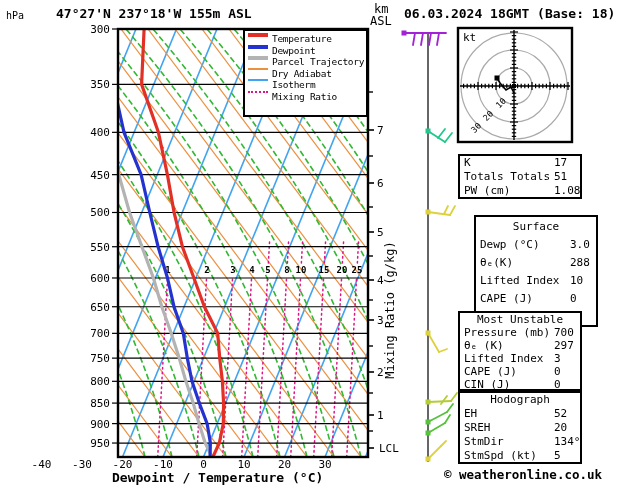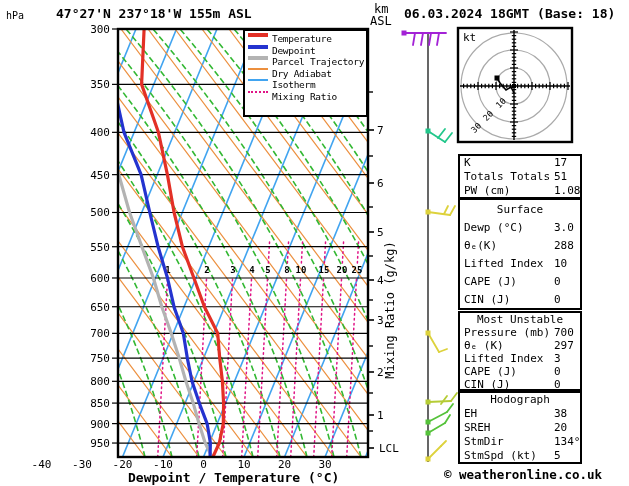--- a/index.html
+++ b/index.html
@@ -360,40 +360,40 @@
         <div class="legend-label">Mixing Ratio</div>
       </div>
     </div>
 
   <div id="panels-host">
       <div class="panel" style="top: 154px; height: 45px;">
         <div class="panel-row"><span>K</span><span class="panel-value">17</span></div>
         <div class="panel-row"><span>Totals Totals</span><span class="panel-value">51</span></div>
         <div class="panel-row"><span>PW (cm)</span><span class="panel-value">1.08</span></div>
       </div>
-      <div class="panel" style="top: 198px; height: 112px;">
+      <div class="panel" style="top: 215px; height: 112px; margin-left: 16px;">
         <div class="panel-title">Surface</div>
         <div class="panel-row"><span>Dewp (°C)</span><span class="panel-value">3.0</span></div>
         <div class="panel-row"><span>θₑ(K)</span><span class="panel-value">288</span></div>
         <div class="panel-row"><span>Lifted Index</span><span class="panel-value">10</span></div>
         <div class="panel-row"><span>CAPE (J)</span><span class="panel-value">0</span></div>
         <div class="panel-row"><span>CIN (J)</span><span class="panel-value">0</span></div>
       </div>
       <div class="panel" style="top: 311px; height: 80px;">
         <div class="panel-title">Most Unstable</div>
         <div class="panel-row"><span>Pressure (mb)</span><span class="panel-value">700</span></div>
         <div class="panel-row"><span>θₑ (K)</span><span class="panel-value">297</span></div>
         <div class="panel-row"><span>Lifted Index</span><span class="panel-value">3</span></div>
         <div class="panel-row"><span>CAPE (J)</span><span class="panel-value">0</span></div>
         <div class="panel-row"><span>CIN (J)</span><span class="panel-value">0</span></div>
       </div>
       <div class="panel" style="top: 391px; height: 73px;">
         <div class="panel-title">Hodograph</div>
-        <div class="panel-row"><span>EH</span><span class="panel-value">38</span></div>
+        <div class="panel-row"><span>EH</span><span class="panel-value">52</span></div>
         <div class="panel-row"><span>SREH</span><span class="panel-value">20</span></div>
         <div class="panel-row"><span>StmDir</span><span class="panel-value">134°</span></div>
         <div class="panel-row"><span>StmSpd (kt)</span><span class="panel-value">5</span></div>
       </div>
     </div>
 
-  <div class="abs bold" style="left:112px;top:470px;font-size:13px;margin-left:16px;">Dewpoint / Temperature (°C)</div>
+  <div class="abs bold" style="left:112px;top:470px;font-size:13px;">Dewpoint / Temperature (°C)</div>
   <div class="abs bold" style="left:444px;top:467px;font-size:12.5px;">© weatheronline.co.uk</div>
 </div>
 
 </body></html>

